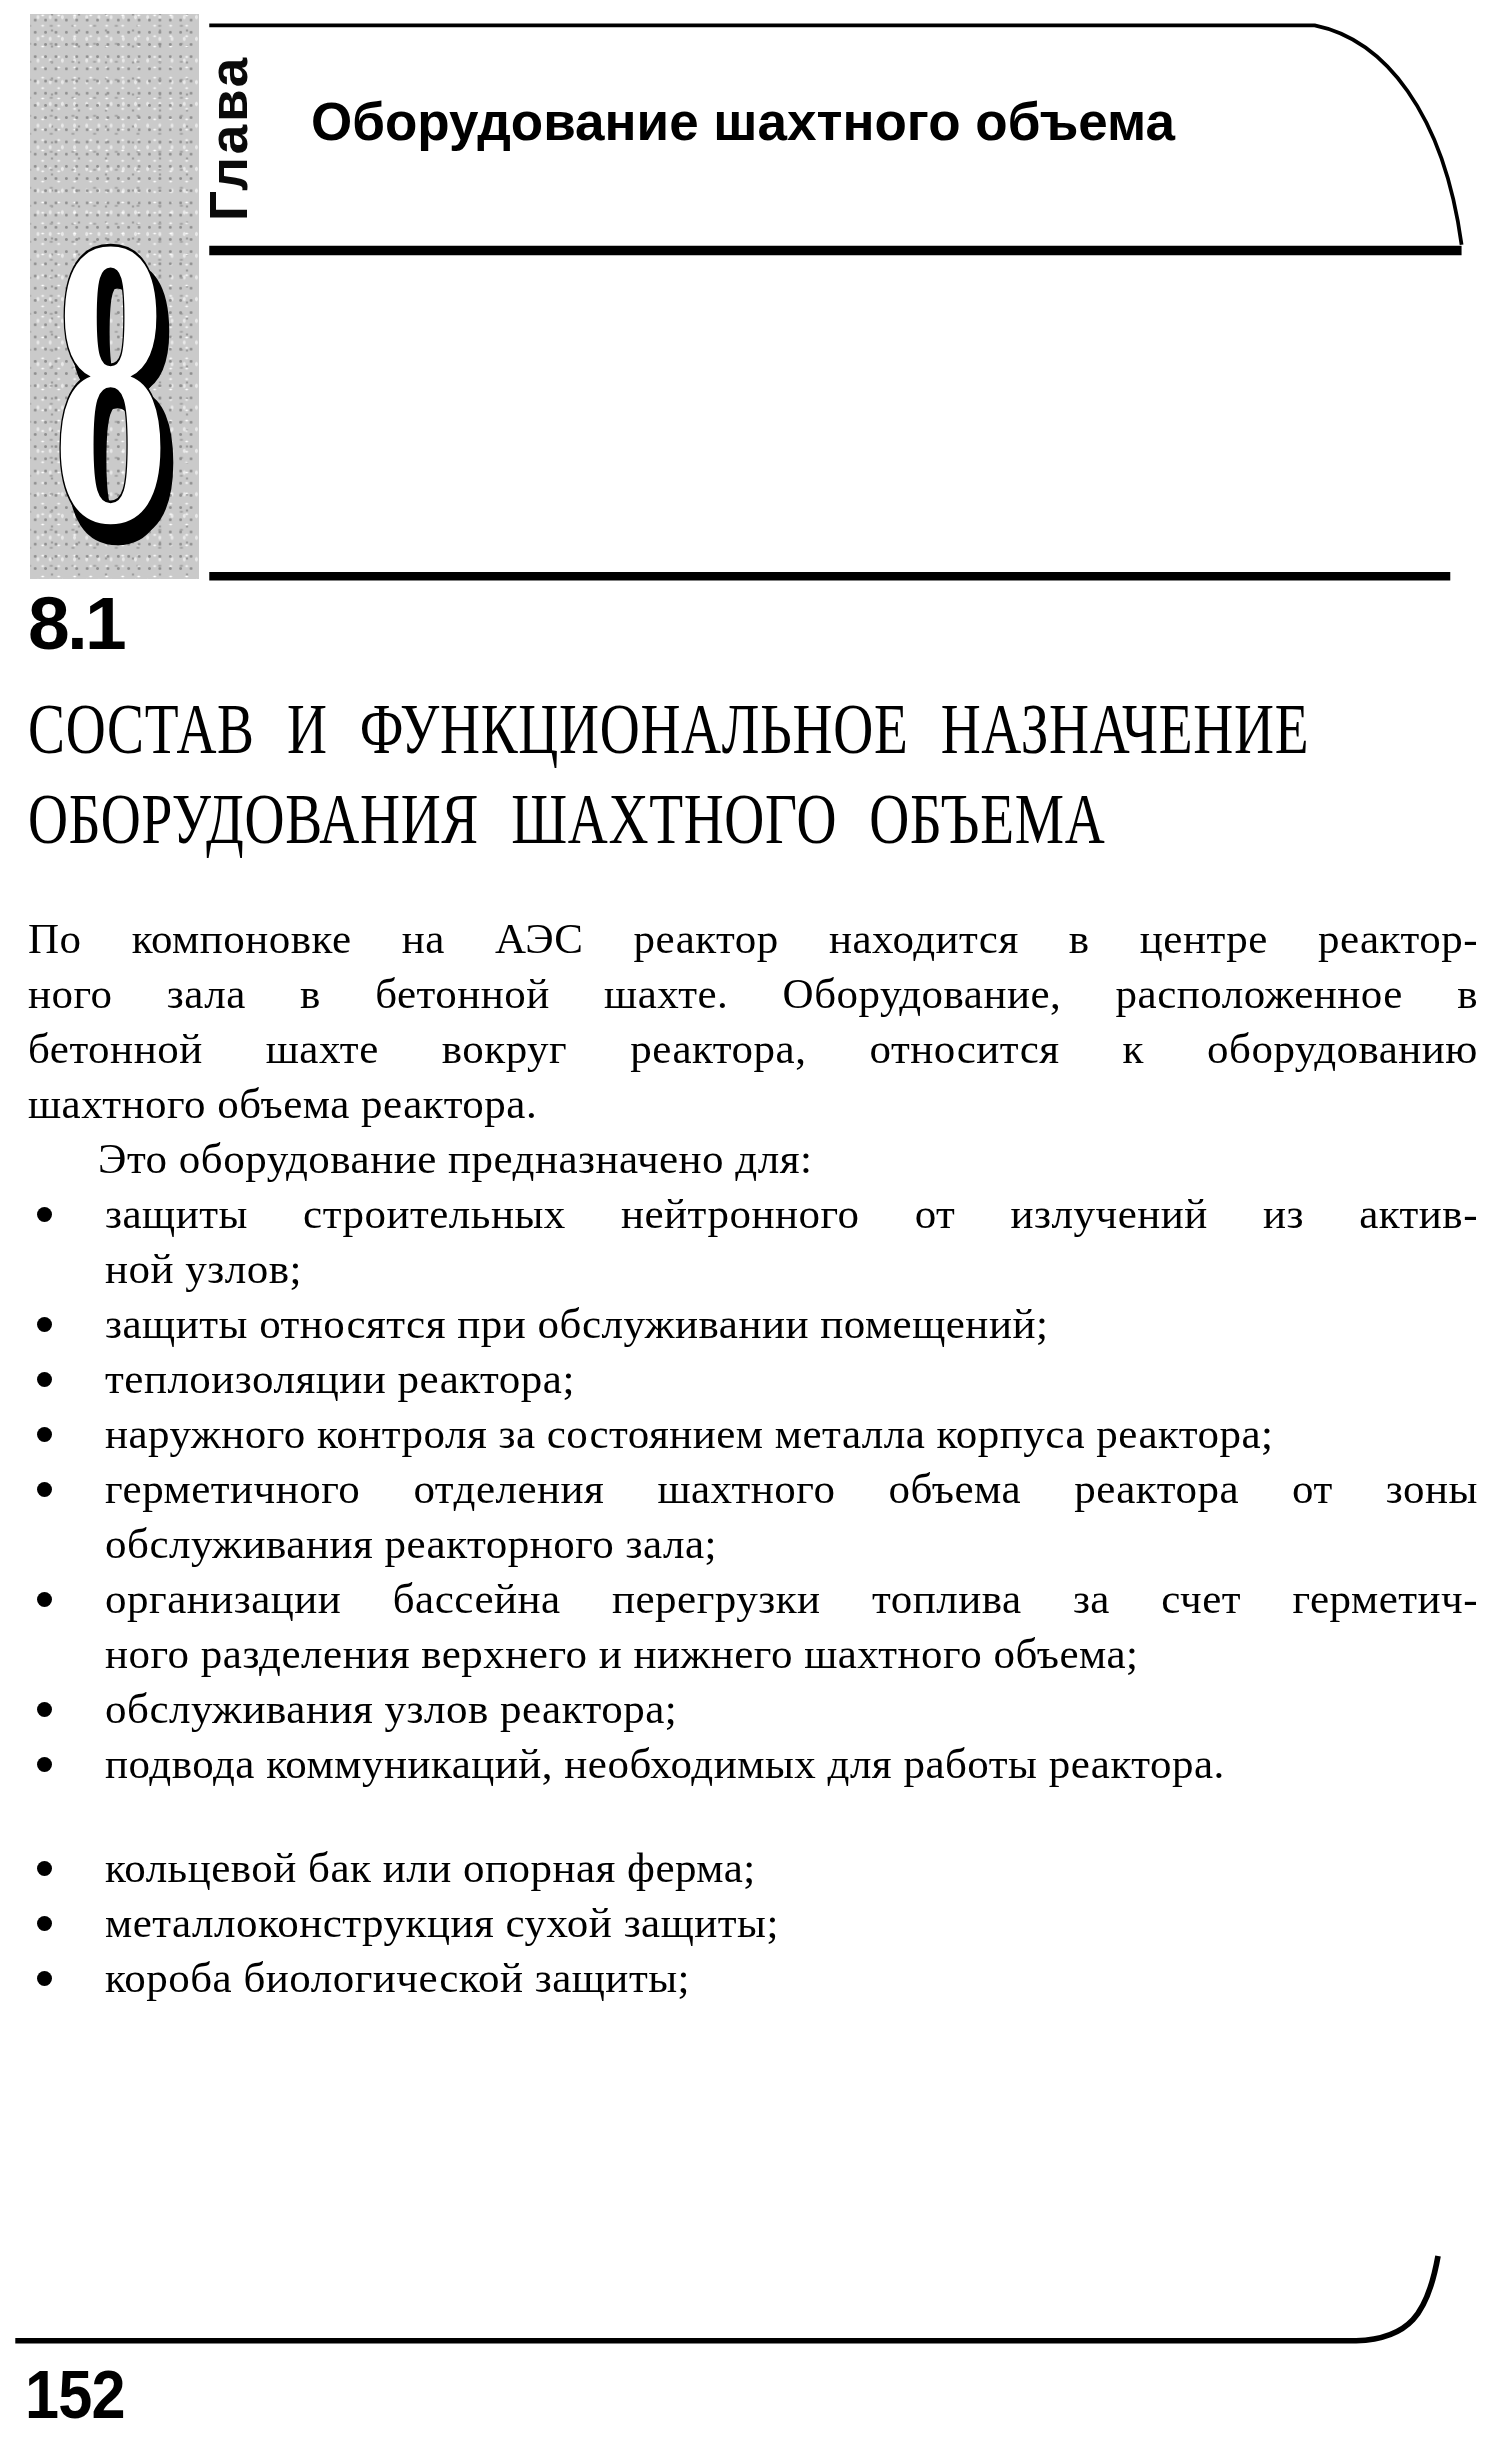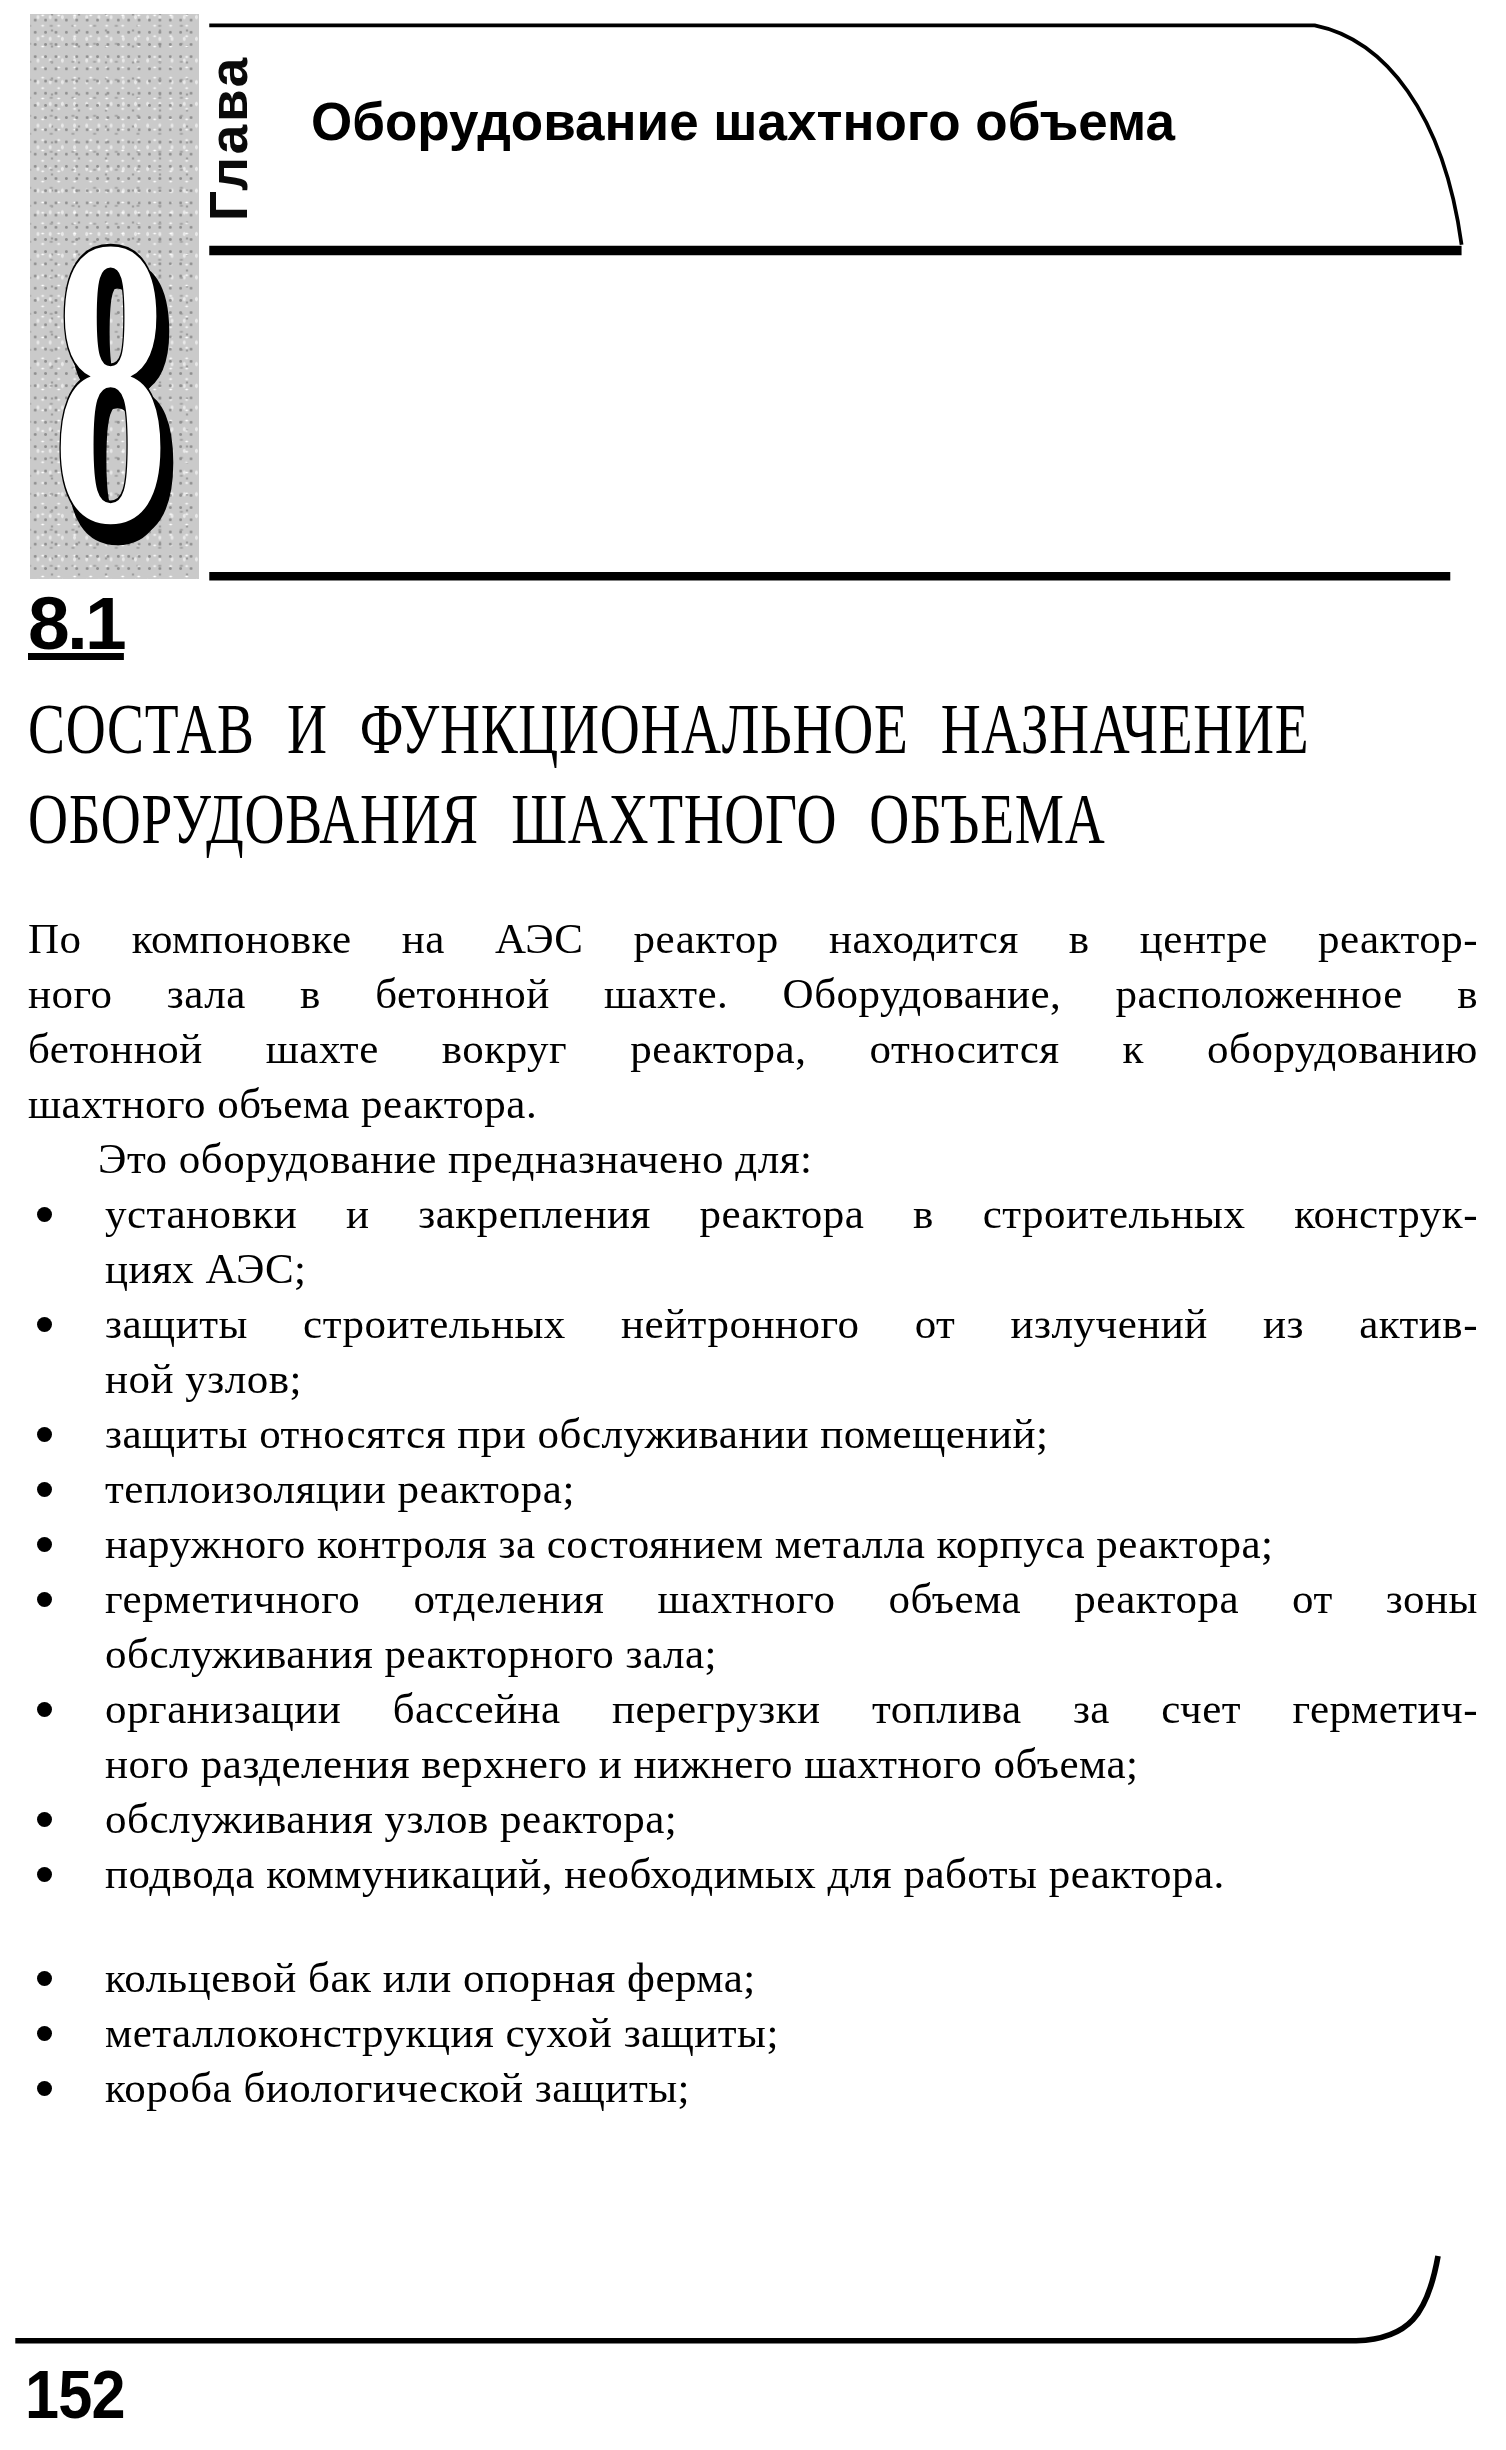--- a/index.html
+++ b/index.html
@@ -43,21 +43,21 @@
   .chapter-title{
     position:absolute;left:311px;top:94px;
     font-family:"Liberation Sans",sans-serif;font-weight:bold;
     font-size:53px;line-height:56px;letter-spacing:0px;white-space:nowrap;
   }
 
   
   .section-number{
     position:absolute;left:28px;top:586px;
     font-family:"Liberation Sans",sans-serif;font-weight:bold;
-    font-size:75px;line-height:1;letter-spacing:-2.8px;text-decoration:underline;
+    font-size:75px;line-height:1;letter-spacing:-2.8px;
   }
   .section-heading{position:absolute;left:28px;top:684px;}
   .heading-line{
     font-size:71px;line-height:90px;white-space:nowrap;
     transform:scaleX(0.78);transform-origin:0 50%;
     word-spacing:22.6px;letter-spacing:0.9px;
   }
 
   
   .body-text{
@@ -112,25 +112,20 @@
         <div class="line j">По компоновке на АЭС реактор находится в центре реактор-</div>
         <div class="line j">ного зала в бетонной шахте. Оборудование, расположенное в</div>
         <div class="line j">бетонной шахте вокруг реактора, относится к оборудованию</div>
         <div class="line">шахтного объема реактора.</div>
       </div>
       <div class="para">
         <div class="line indent">Это оборудование предназначено для:</div>
       </div>
       <div class="bullet-item">
         <span class="dot"></span>
-        <div class="line j">установки и закрепления реактора в строительных конструк-</div>
-        <div class="line">циях АЭС;</div>
-      </div>
-      <div class="bullet-item">
-        <span class="dot"></span>
         <div class="line j">защиты строительных нейтронного от излучений из актив-</div>
         <div class="line">ной узлов;</div>
       </div>
       <div class="bullet-item">
         <span class="dot"></span>
         <div class="line">защиты относятся при обслуживании помещений;</div>
       </div>
       <div class="bullet-item">
         <span class="dot"></span>
         <div class="line">теплоизоляции реактора;</div>

